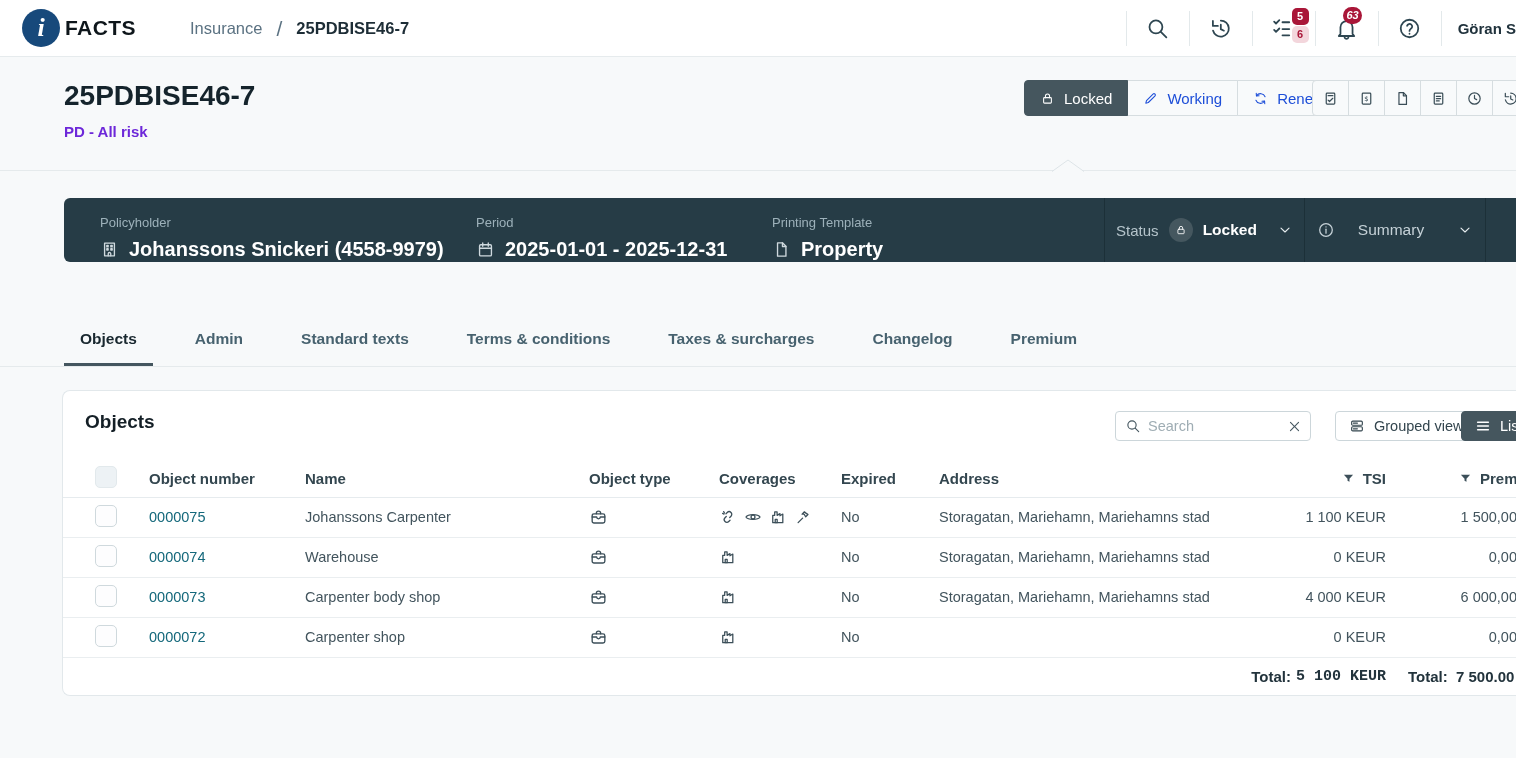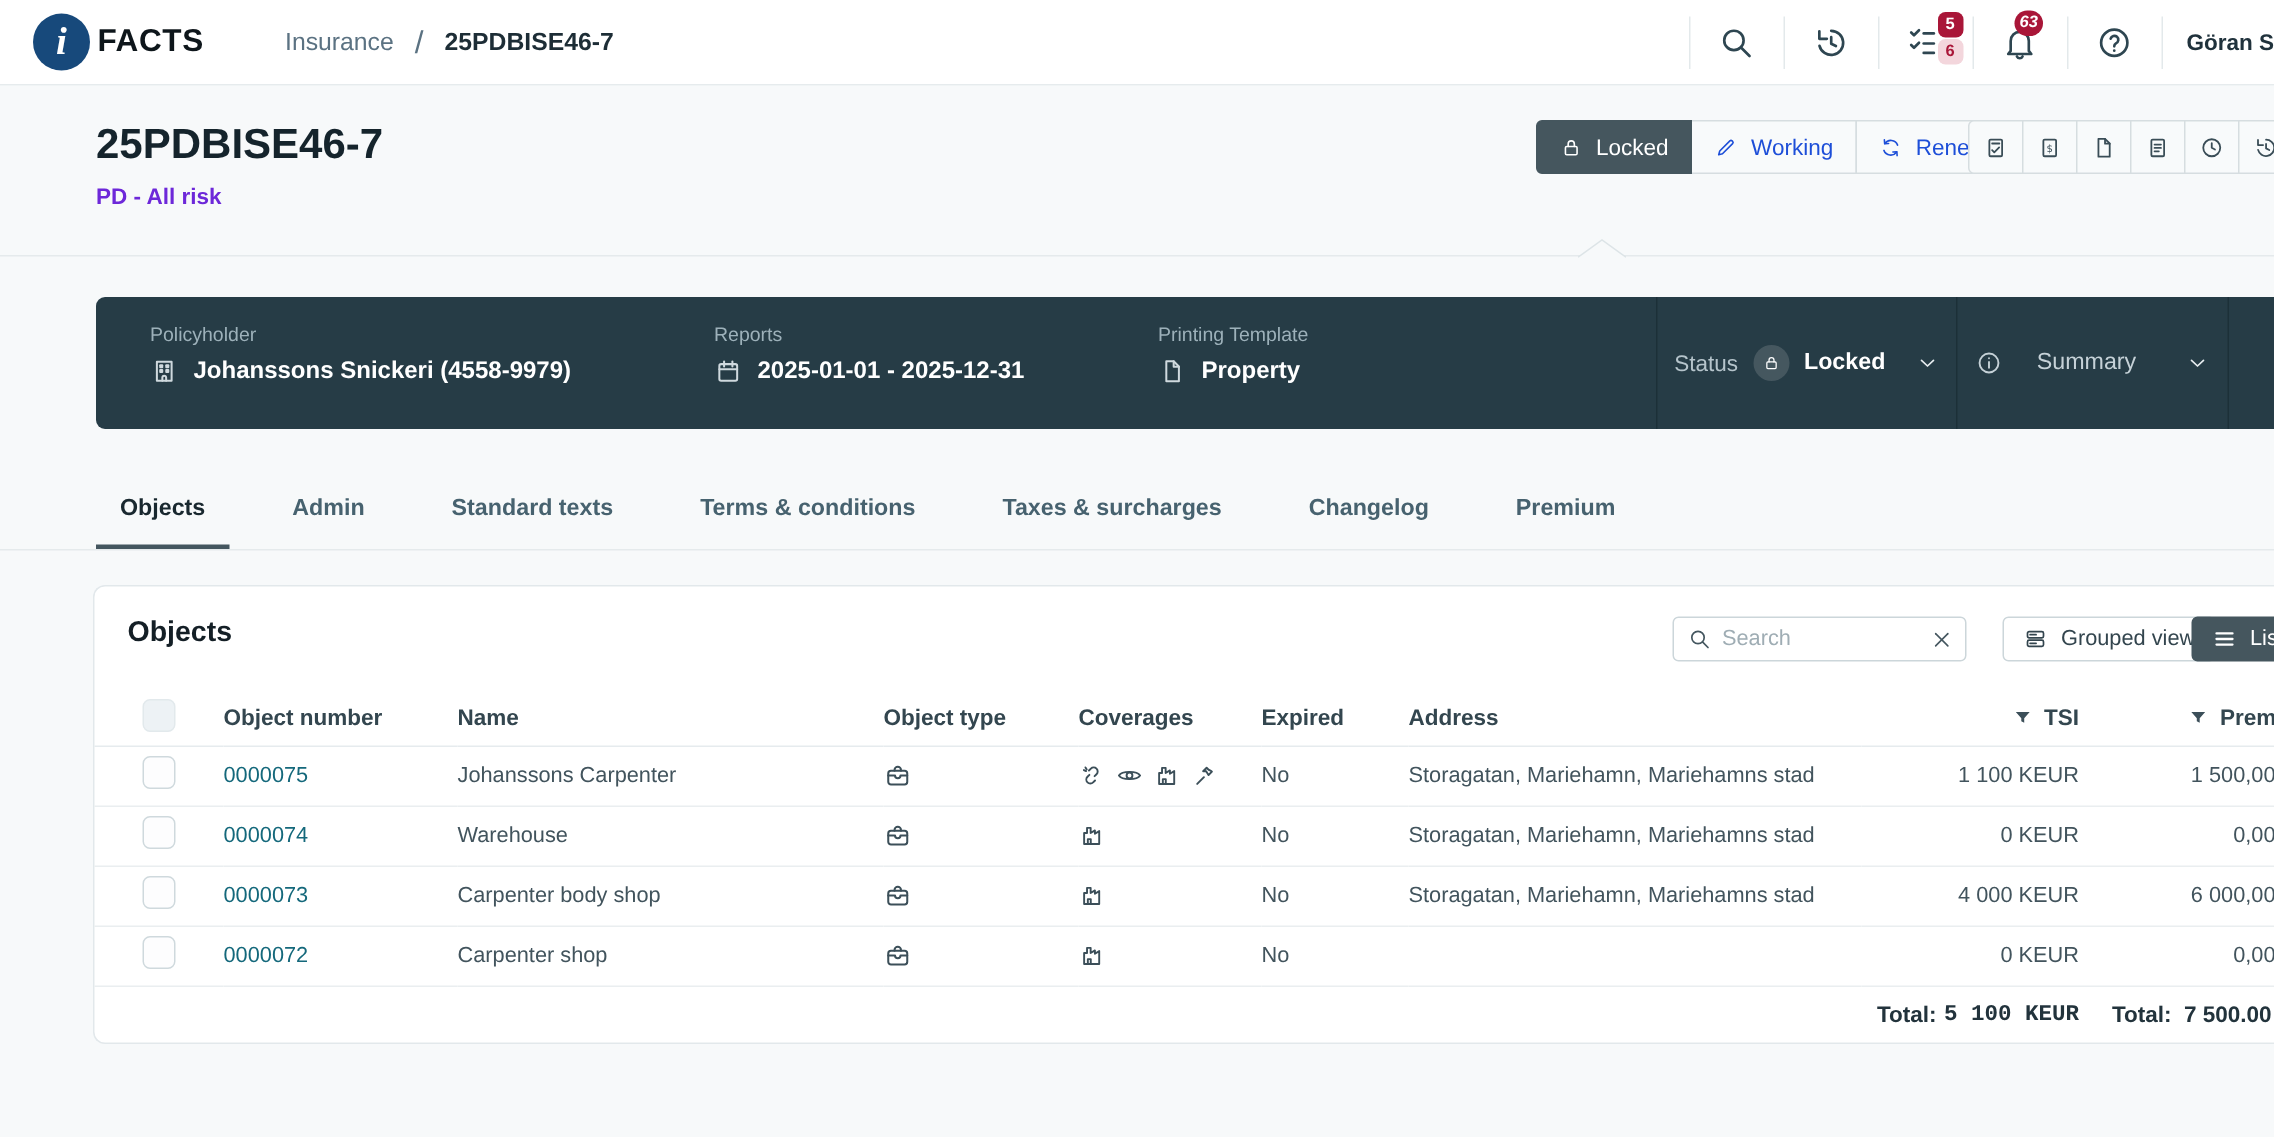--- a/index.html
+++ b/index.html
@@ -55,28 +55,28 @@
 
   .icon-group { position: absolute; left: 1312px; top: 80px; display: flex; height: 36px; }
   .igb { width: 37px; display: flex; align-items: center; justify-content: center; border: 1px solid #d6dde0;
          background: #f8fafb; color: #3a4d57; font-size: 17px; margin-left: -1px; cursor: pointer; }
   .igb:first-child { border-radius: 4px 0 0 4px; margin-left: 0; }
 
   .header-divider { position: absolute; left: 0; right: 0; top: 170px; border-top: 1px solid #e5eaec; }
   .notch { position: absolute; left: 1052px; top: 159px; z-index: 2; }
 
   
-  .banner { position: absolute; left: 64px; top: 198px; width: 1452px; height: 88px;
+  .banner { position: absolute; left: 64px; top: 198px; width: 1452px; height: 64px;
             background: #263c46; border-radius: 6px 0 0 6px; display: flex; color: #fff; }
   .bsec { padding-top: 17px; }
   .bsec.first { padding-left: 36px; width: 412px; }
   .bsec.w-period { width: 296px; }
   .bsec.w-print { width: 332px; }
   .blabel { font-size: 13px; color: #9db1ba; margin-bottom: 8px; }
-  .bvalue { font-size: 16px; font-weight: 700; display: flex; align-items: center; gap: 10px; white-space: nowrap; }
+  .bvalue { font-size: 20px; font-weight: 700; display: flex; align-items: center; gap: 10px; white-space: nowrap; }
   .bvalue .icn { font-size: 19px; color: #cfd9de; }
   .bsec-mid { display: flex; align-items: center; justify-content: center; border-left: 1px solid #1c3038; }
   .bsec-status { width: 200px; gap: 10px; }
   .bsec-summary { width: 181px; gap: 23px; }
   .bsec-fill { flex: 1; border-left: 1px solid #1c3038; }
   .b-status-label { font-size: 15px; color: #b5c4cb; }
   .lock-circle { width: 24px; height: 24px; border-radius: 50%; background: #45575f; color: #fff;
                  display: flex; align-items: center; justify-content: center; font-size: 12px; }
   .b-status-value { font-size: 15.5px; font-weight: 700; color: #fff; }
   .b-chevron { font-size: 16px; color: #e7edf0; margin-left: 10px; }
@@ -315,21 +315,21 @@
             <rect x="8.6" y="7" width="1.7" height="1.7"></rect>
             <rect x="13.7" y="7" width="1.7" height="1.7"></rect>
             <rect x="8.6" y="11" width="1.7" height="1.7"></rect>
             <rect x="13.7" y="11" width="1.7" height="1.7"></rect>
           </svg>
         </span>
       <span>Johanssons Snickeri (4558-9979)</span>
     </div>
   </div>
   <div class="bsec w-period">
-    <div class="blabel">Reports</div>
+    <div class="blabel">Period</div>
     <div class="bvalue">
       <span class="icn">
           <svg viewBox="0 0 24 24" fill="none" stroke="currentColor" stroke-width="1.7" stroke-linecap="round" stroke-linejoin="round">
             <rect x="4.5" y="6" width="15" height="14" rx="1.5"></rect>
             <line x1="8.5" y1="3.8" x2="8.5" y2="8"></line>
             <line x1="15.5" y1="3.8" x2="15.5" y2="8"></line>
             <line x1="4.5" y1="10.4" x2="19.5" y2="10.4"></line>
           </svg>
         </span>
       <span>2025-01-01 - 2025-12-31</span>

